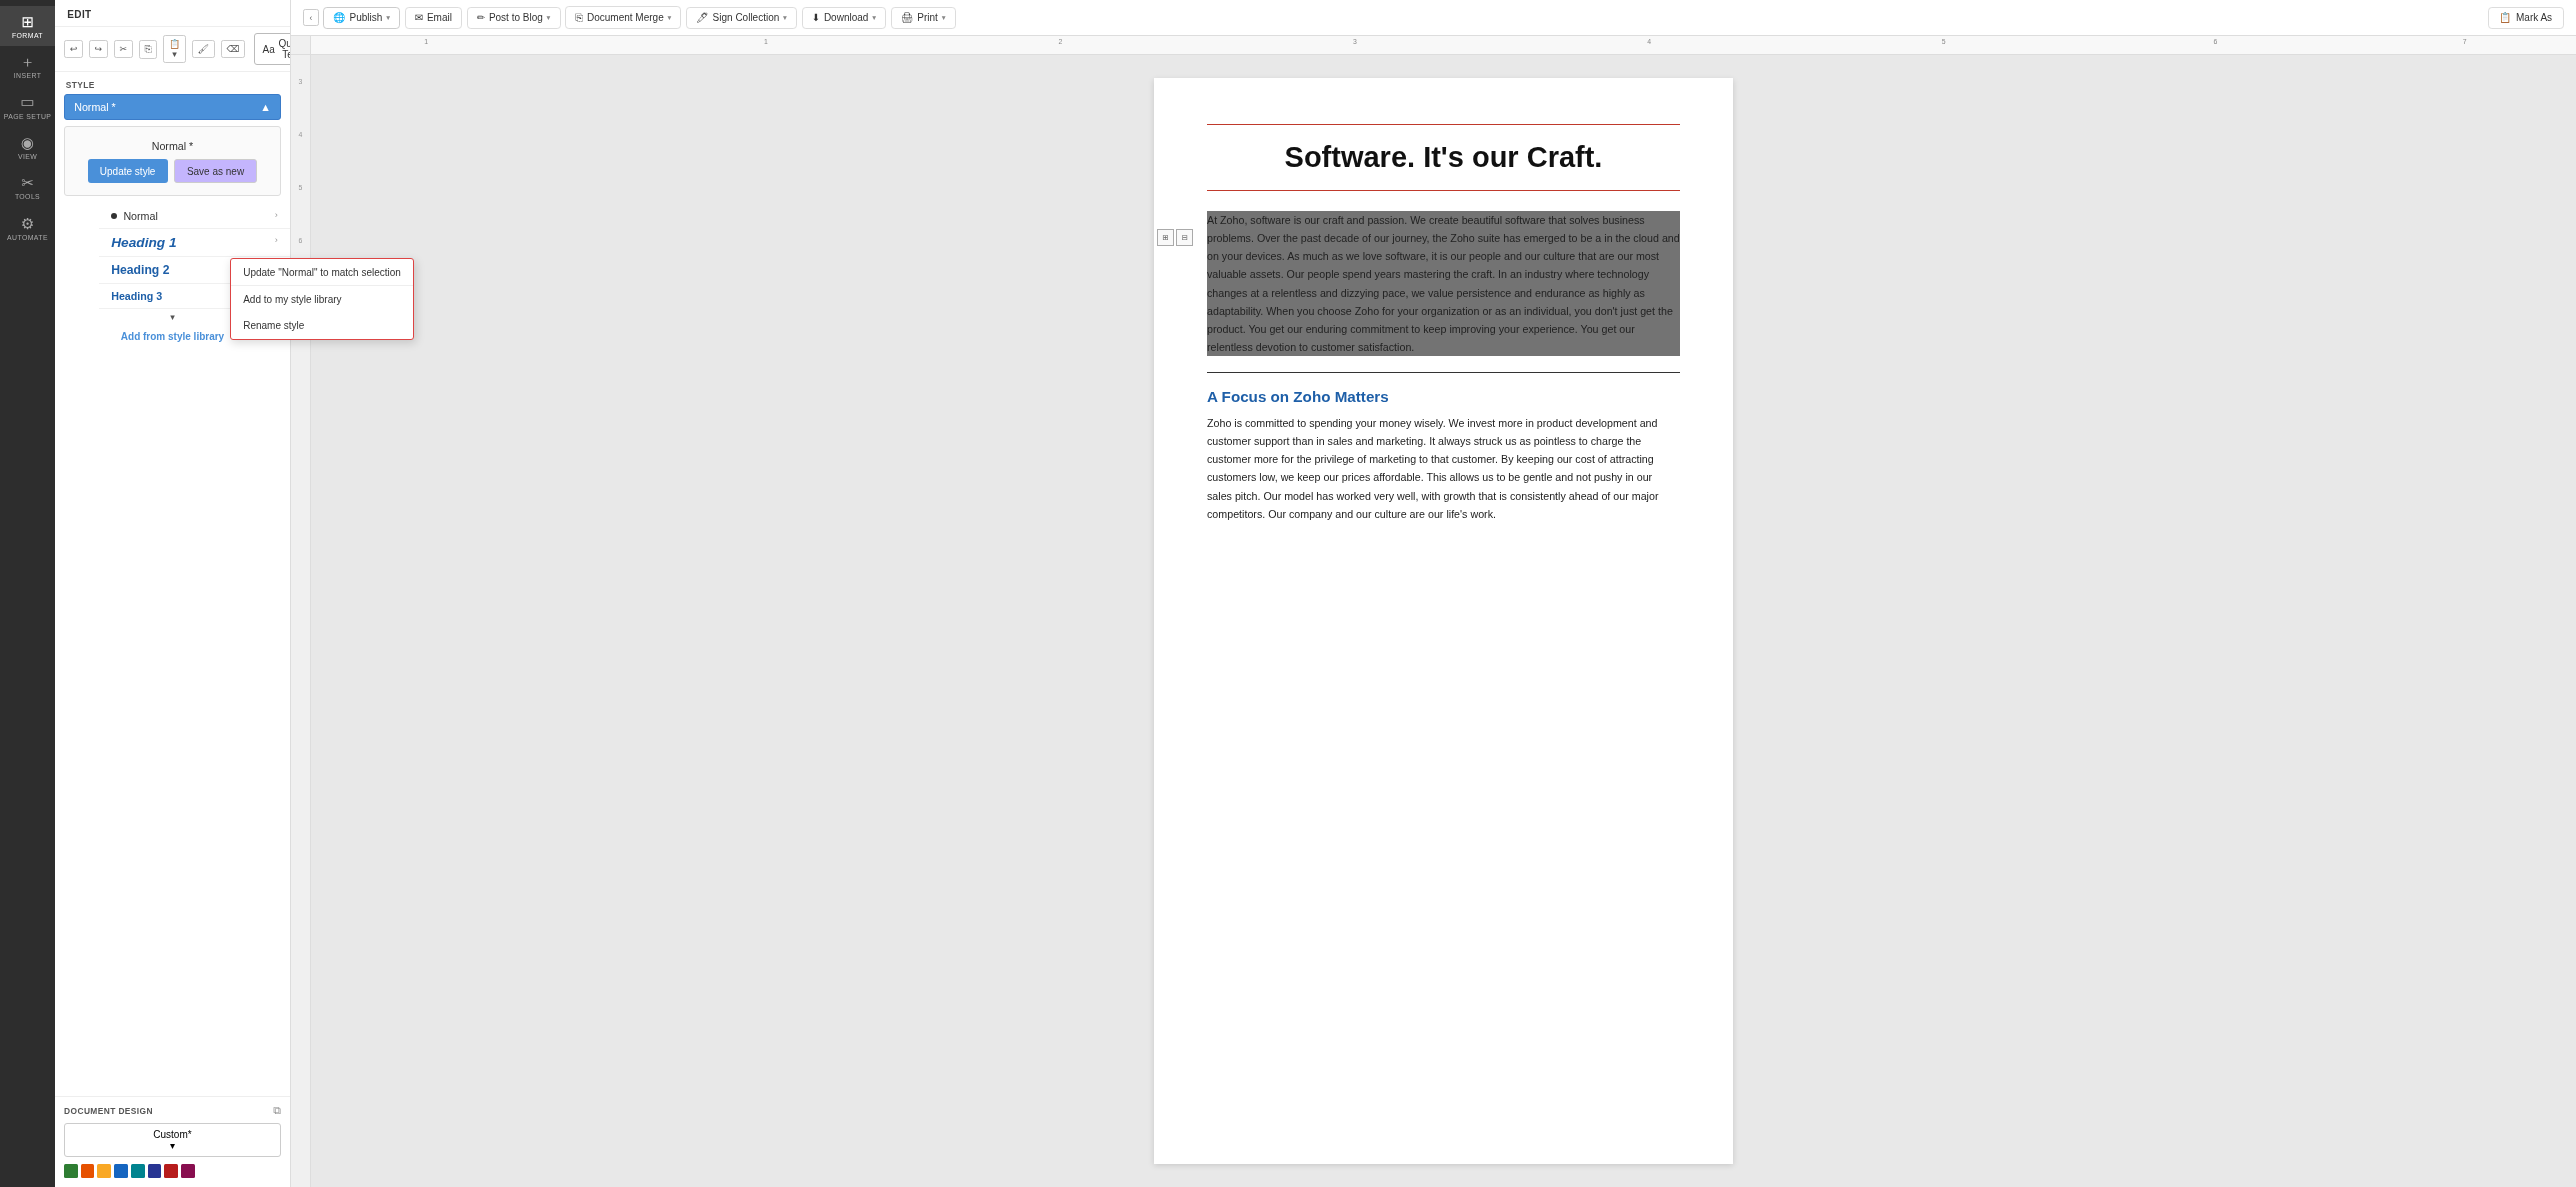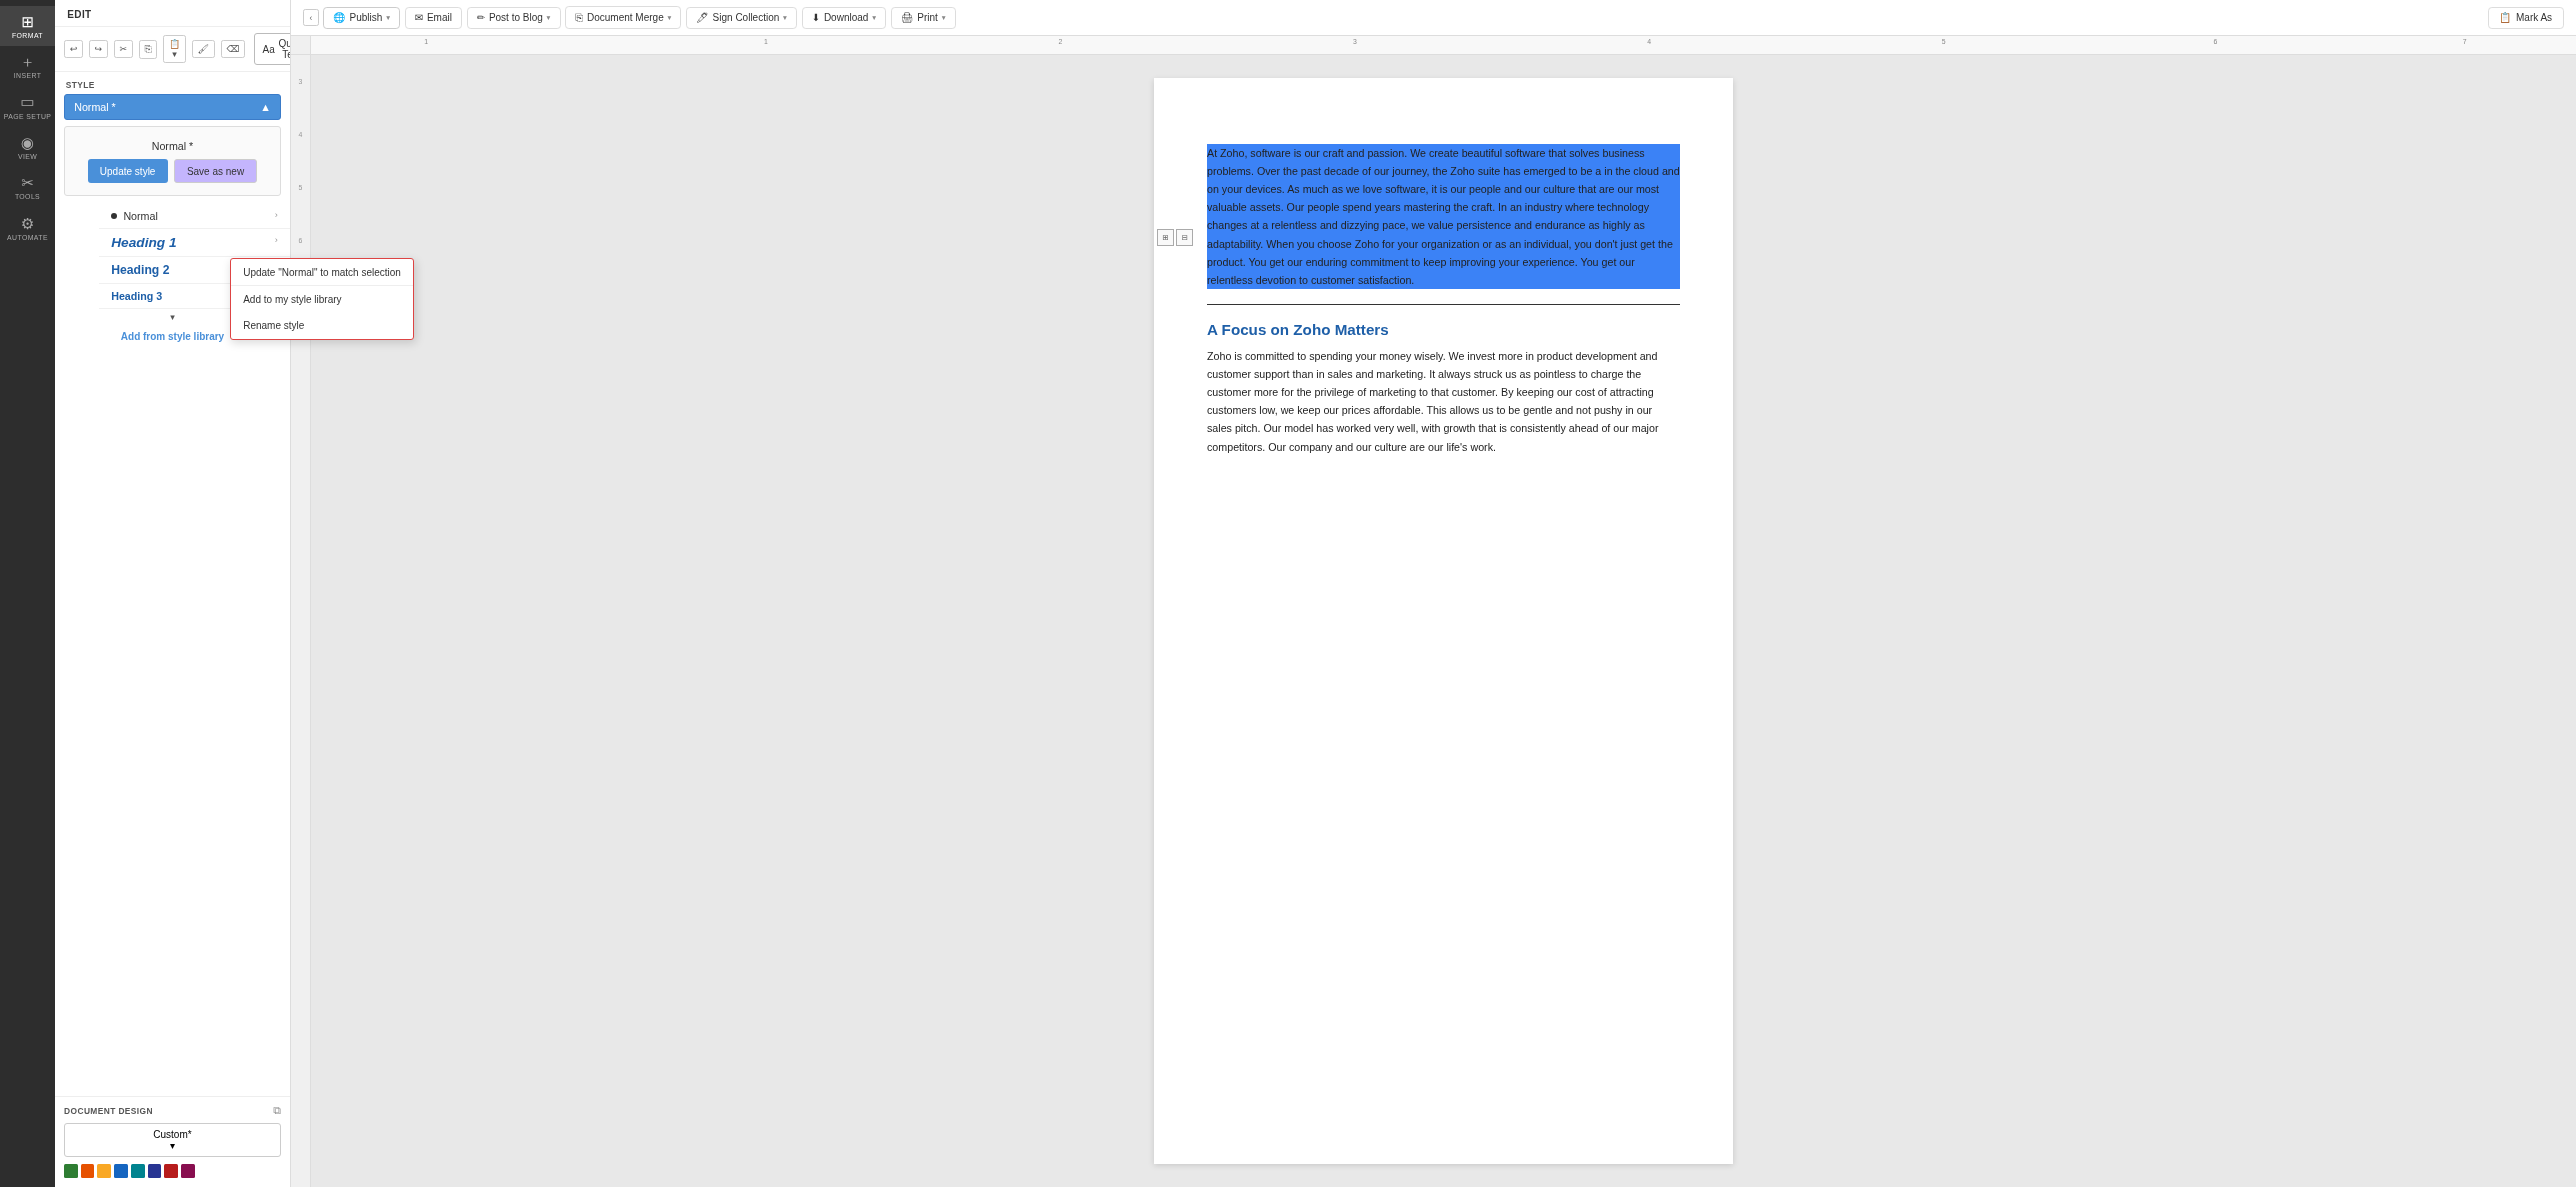--- a/index.html
+++ b/index.html
@@ -399,21 +399,21 @@
       line-height: 1.2;
     }
 
     .doc-body-para {
       font-size: 10.7px;
       line-height: 1.7;
       color: #222;
       margin-bottom: 12.2px;
     }
     .doc-body-para.highlighted {
-      background: #3b82f6;
+      background: #737373;
       margin-top: 20px;
     }
 
     .doc-divider {
       border: none;
       border-top: 0.8px solid #333;
       margin: 15.2px 0;
     }
 
     .doc-section-title {
@@ -648,20 +648,23 @@
     </div>
 
     <div class="doc-canvas">
       <div class="doc-page">
 
         <div style="position:absolute; left:0; top:151px; display:flex; gap:2.3px; padding: 0 3px;">
           <div class="sel-handle">⊞</div>
           <div class="sel-handle">⊟</div>
         </div>
 
+        <div class="doc-title-line">
+          <h1 class="doc-title">Software. It's our Craft.</h1>
+        </div>
 
         <p class="doc-body-para highlighted">At Zoho, software is our craft and passion. We create beautiful software that solves business problems. Over the past decade of our journey, the Zoho suite has emerged to be a in the cloud and on your devices. As much as we love software, it is our people and our culture that are our most valuable assets. Our people spend years mastering the craft. In an industry where technology changes at a relentless and dizzying pace, we value persistence and endurance as highly as adaptability. When you choose Zoho for your organization or as an individual, you don't just get the product. You get our enduring commitment to keep improving your experience. You get our relentless devotion to customer satisfaction.</p>
 
         <hr class="doc-divider">
 
         <h2 class="doc-section-title">A Focus on Zoho Matters</h2>
 
         <p class="doc-body-para">Zoho is committed to spending your money wisely. We invest more in product development and customer support than in sales and marketing. It always struck us as pointless to charge the customer more for the privilege of marketing to that customer. By keeping our cost of attracting customers low, we keep our prices affordable. This allows us to be gentle and not pushy in our sales pitch. Our model has worked very well, with growth that is consistently ahead of our major competitors. Our company and our culture are our life's work.</p>
       </div>
     </div>

